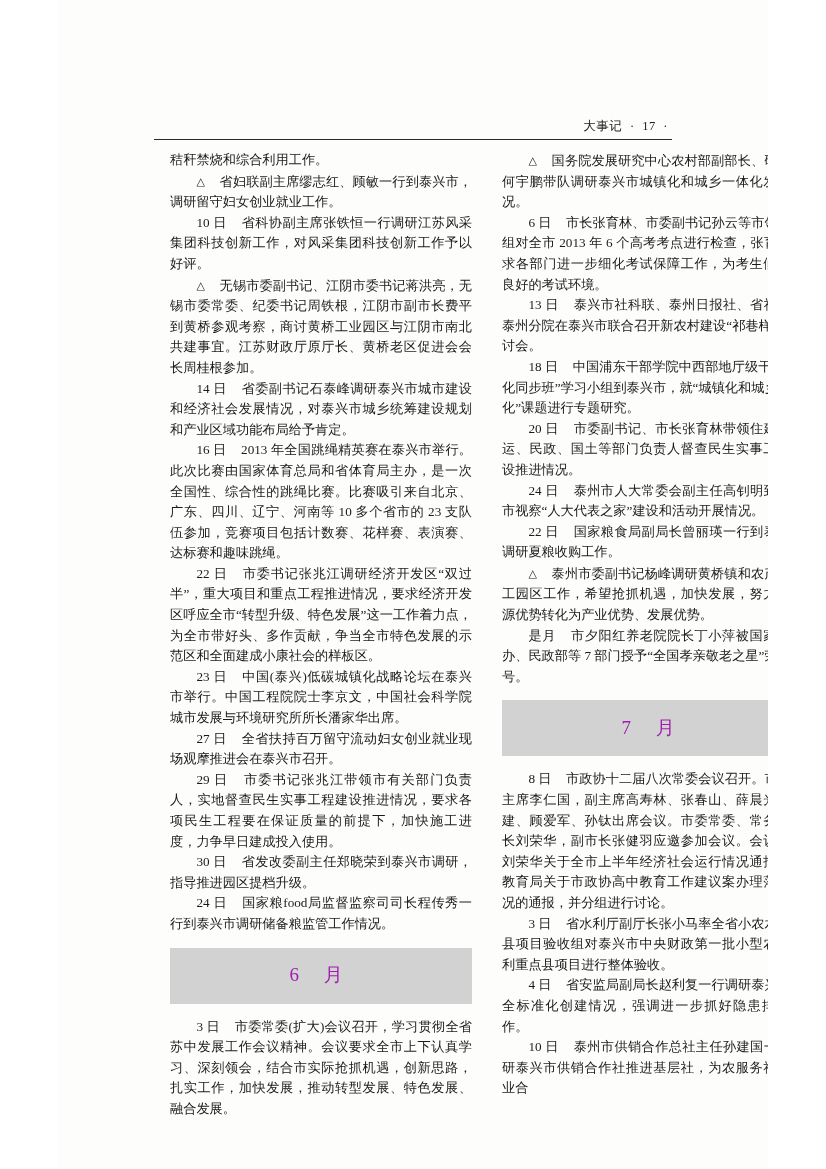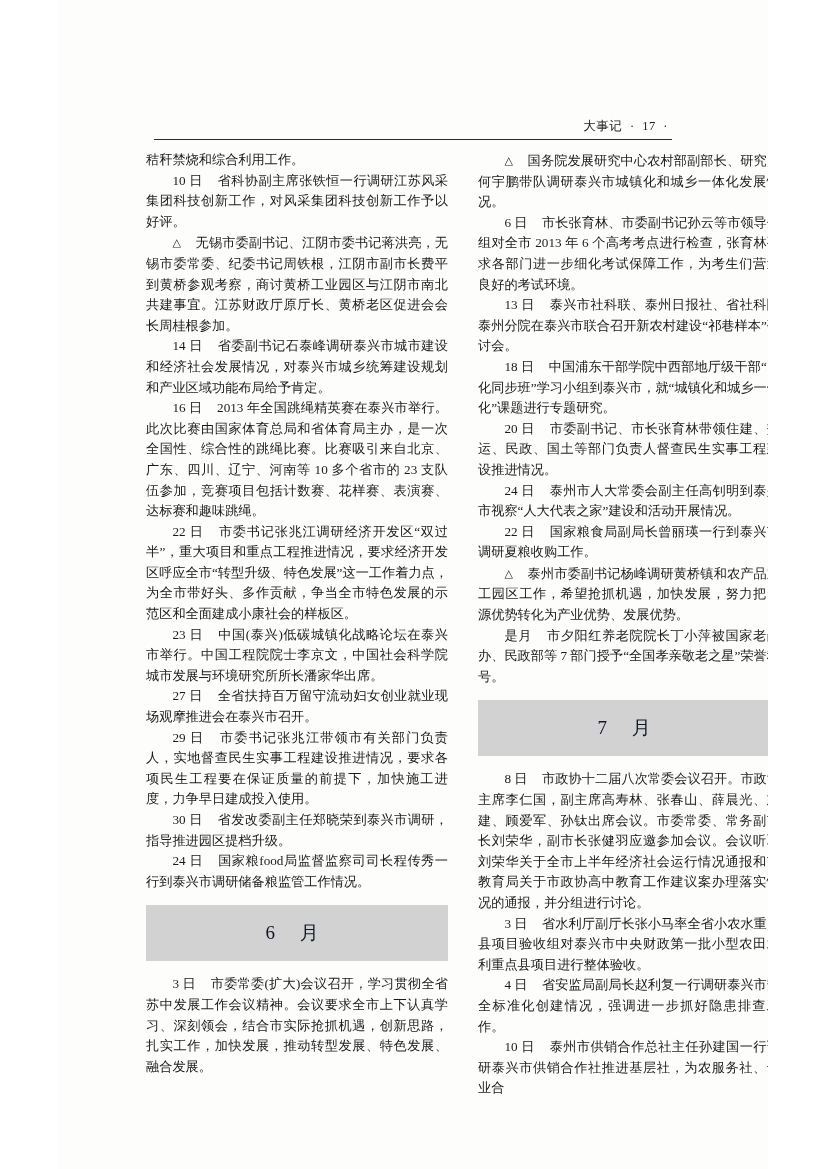--- a/index.html
+++ b/index.html
@@ -36,21 +36,21 @@
     position: absolute;
     left: 96px;
     right: 96px;
     top: 139px;
     height: 1px;
     background: #2b2b2b;
   }
   
   .columns {
     position: absolute;
-    left: 88px;
+    left: 112px;
     top: 150px;
     width: 634px;
     height: 960px;
     display: flex;
     gap: 30px;
   }
   .col {
     width: 302px;
     font-size: 13.2px;
     line-height: 20.6px;
@@ -79,21 +79,21 @@
     height: 56px;
     margin: 13px 0 13px 0;
     display: flex;
     align-items: center;
     justify-content: center;
   }
   .month-banner span {
     font-size: 19px;
     letter-spacing: 10px;
     font-family: "Liberation Serif", serif;
-    color: #0f172a;
+    color: #a21caf;
   }
 </style>
 </head>
 <body>
 
 <div class="page">
 
   <div class="running-head">
     <span>大事记</span>
     <span class="rh-sep">·</span>
@@ -102,20 +102,21 @@
   </div>
 
   <div class="rule"></div>
 
   <div class="columns">
 
     <div class="col">
 
       <p class="p noindent"><span>秸秆禁烧和综合利用工作。</span></p>
 
+      <p class="p"><span class="tri">△</span><span class="gap"></span><span>省妇联副主席缪志红、顾敏一行到泰兴市，调研留守妇女创业就业工作。</span></p>
 
       <p class="p"><span>10 日</span><span class="gap"></span><span>省科协副主席张铁恒一行调研江苏风采集团科技创新工作，对风采集团科技创新工作予以好评。</span></p>
 
       <p class="p"><span class="tri">△</span><span class="gap"></span><span>无锡市委副书记、江阴市委书记蒋洪亮，无锡市委常委、纪委书记周铁根，江阴市副市长费平到黄桥参观考察，商讨黄桥工业园区与江阴市南北共建事宜。江苏财政厅原厅长、黄桥老区促进会会长周桂根参加。</span></p>
 
       <p class="p"><span>14 日</span><span class="gap"></span><span>省委副书记石泰峰调研泰兴市城市建设和经济社会发展情况，对泰兴市城乡统筹建设规划和产业区域功能布局给予肯定。</span></p>
 
 
       <p class="p"><span>16 日</span><span class="gap"></span><span>2013 年全国跳绳精英赛在泰兴市举行。此次比赛由国家体育总局和省体育局主办，是一次全国性、综合性的跳绳比赛。比赛吸引来自北京、广东、四川、辽宁、河南等 10 多个省市的 23 支队伍参加，竞赛项目包括计数赛、花样赛、表演赛、达标赛和趣味跳绳。</span></p>
 

